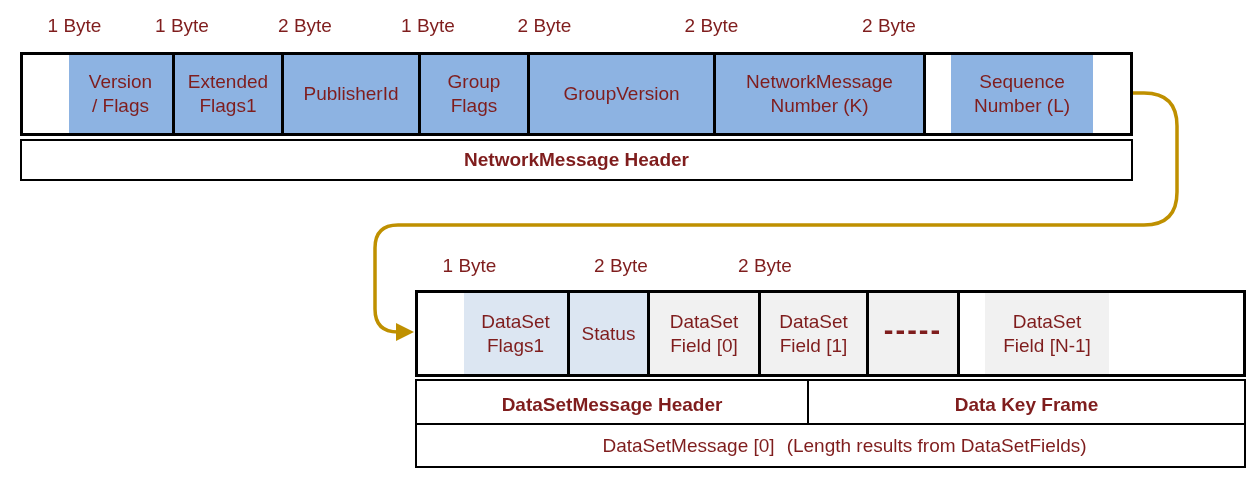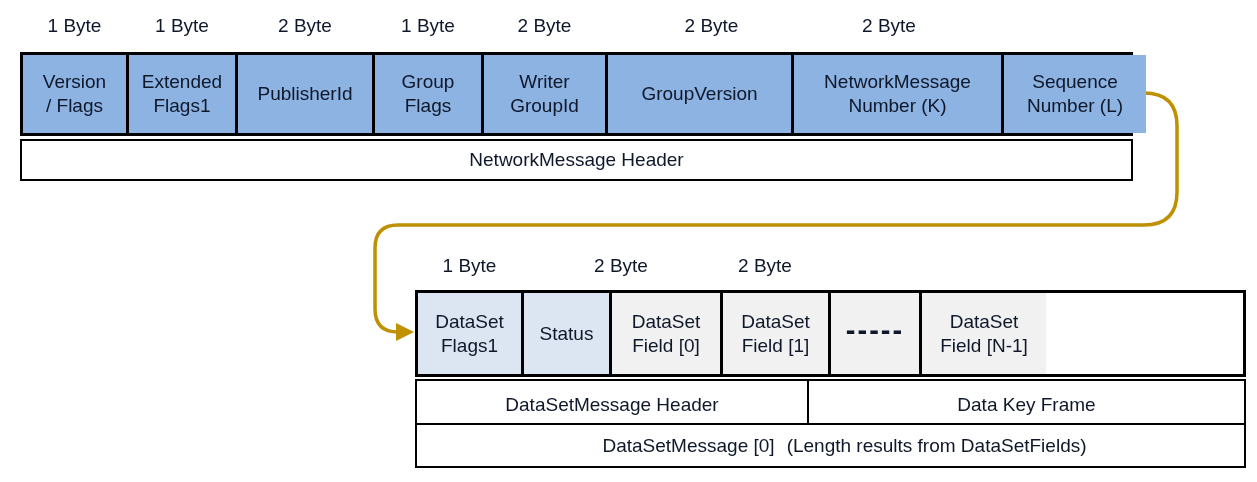--- a/index.html
+++ b/index.html
@@ -8,53 +8,53 @@
     --cell-gray:#F1F1F1;
     --arrow:#BF9000;
     --border:#000000;
   }
   html,body{margin:0;padding:0;background:#ffffff;}
   .canvas{
     position:relative;
     width:1257px;height:482px;
     background:#ffffff;
     font-family:"Liberation Sans", sans-serif;
-    color:#0f172a;
+    color:#7f1d1d;
     overflow:hidden;
   }
   .arrow-svg{position:absolute;left:0;top:0;width:1257px;height:482px;pointer-events:none;}
 
   .byte-row{position:absolute;display:flex;}
   .byte-row{border-left:3px solid transparent;border-right:3px solid transparent;}
   .byte-label{
     font-size:19px;line-height:28px;text-align:center;
     flex:0 0 auto;box-sizing:border-box;border-right:3px solid transparent;
   }
   .byte-label:last-child{border-right:none;}
 
   .cell-row{
     position:absolute;display:flex;
-    border:3px solid var(--border);box-sizing:border-box;
+    border:3px solid var(--border);box-sizing:border-box;padding-left:46px;
   }
   .cell{
     flex:0 0 auto;box-sizing:border-box;
     border-right:3px solid var(--border);
     display:flex;align-items:center;justify-content:center;
     text-align:center;font-size:19px;line-height:24px;
     white-space:pre-line;
   }
-  .cell:last-child{border-right:none;}
+  .cell:last-child{border-right:none;margin-left:25px;}
   .blue{background:var(--cell-blue);}
   .lightblue{background:var(--cell-light-blue);}
   .gray{background:var(--cell-gray);}
   .dashes{font-weight:bold;font-size:29px;letter-spacing:2px;line-height:29px;padding-bottom:6px;}
 
   .span-row{
     position:absolute;display:flex;
-    border:2px solid var(--border);box-sizing:border-box;background:#fff;
+    border:2px solid var(--border);box-sizing:border-box;background:#fff;font-weight:bold;
   }
   .span-box{
     flex:0 0 auto;box-sizing:border-box;
     border-right:2px solid var(--border);
     display:flex;align-items:center;justify-content:center;
     font-size:19px;
   }
   .span-box:last-child{border-right:none;flex:1 1 auto;}
 
   .footer-row{
@@ -86,43 +86,41 @@
   </div>
 
   <div class="cell-row" style="left:20px;top:52px;width:1113px;height:84px;">
     <div class="cell blue" style="width:106px;">Version
 / Flags</div>
     <div class="cell blue" style="width:109px;">Extended
 Flags1</div>
     <div class="cell blue" style="width:137px;">PublisherId</div>
     <div class="cell blue" style="width:109px;">Group
 Flags</div>
-    <div class="cell blue" style="width:124px;">Writer
-GroupId</div>
     <div class="cell blue" style="width:186px;">GroupVersion</div>
     <div class="cell blue" style="width:210px;">NetworkMessage
 Number (K)</div>
     <div class="cell blue" style="width:142px;">Sequence
 Number (L)</div>
   </div>
 
   <div class="span-row" style="left:20px;top:139px;width:1113px;height:42px;">
     <div class="span-box" style="width:372px;">NetworkMessage Header</div>
   </div>
 
   <div class="byte-row" style="left:415px;top:252px;width:831px;">
     <div class="byte-label" style="width:106px;">1 Byte</div>
     <div class="byte-label" style="width:197px;">2 Byte</div>
     <div class="byte-label" style="width:88px;">2 Byte</div>
   </div>
 
   <div class="cell-row" style="left:415px;top:290px;width:831px;height:87px;">
     <div class="cell lightblue" style="width:106px;">DataSet
 Flags1</div>
-    <div class="cell lightblue" style="width:88px;">Status</div>
+    <div class="cell lightblue" style="width:80px;">Status</div>
     <div class="cell gray" style="width:111px;">DataSet
 Field [0]</div>
     <div class="cell gray" style="width:108px;">DataSet
 Field [1]</div>
     <div class="cell gray dashes" style="width:91px;">-----</div>
     <div class="cell gray" style="width:124px;">DataSet
 Field [N-1]</div>
   </div>
 
   <div class="span-row" style="left:415px;top:379px;width:831px;height:51px;">

